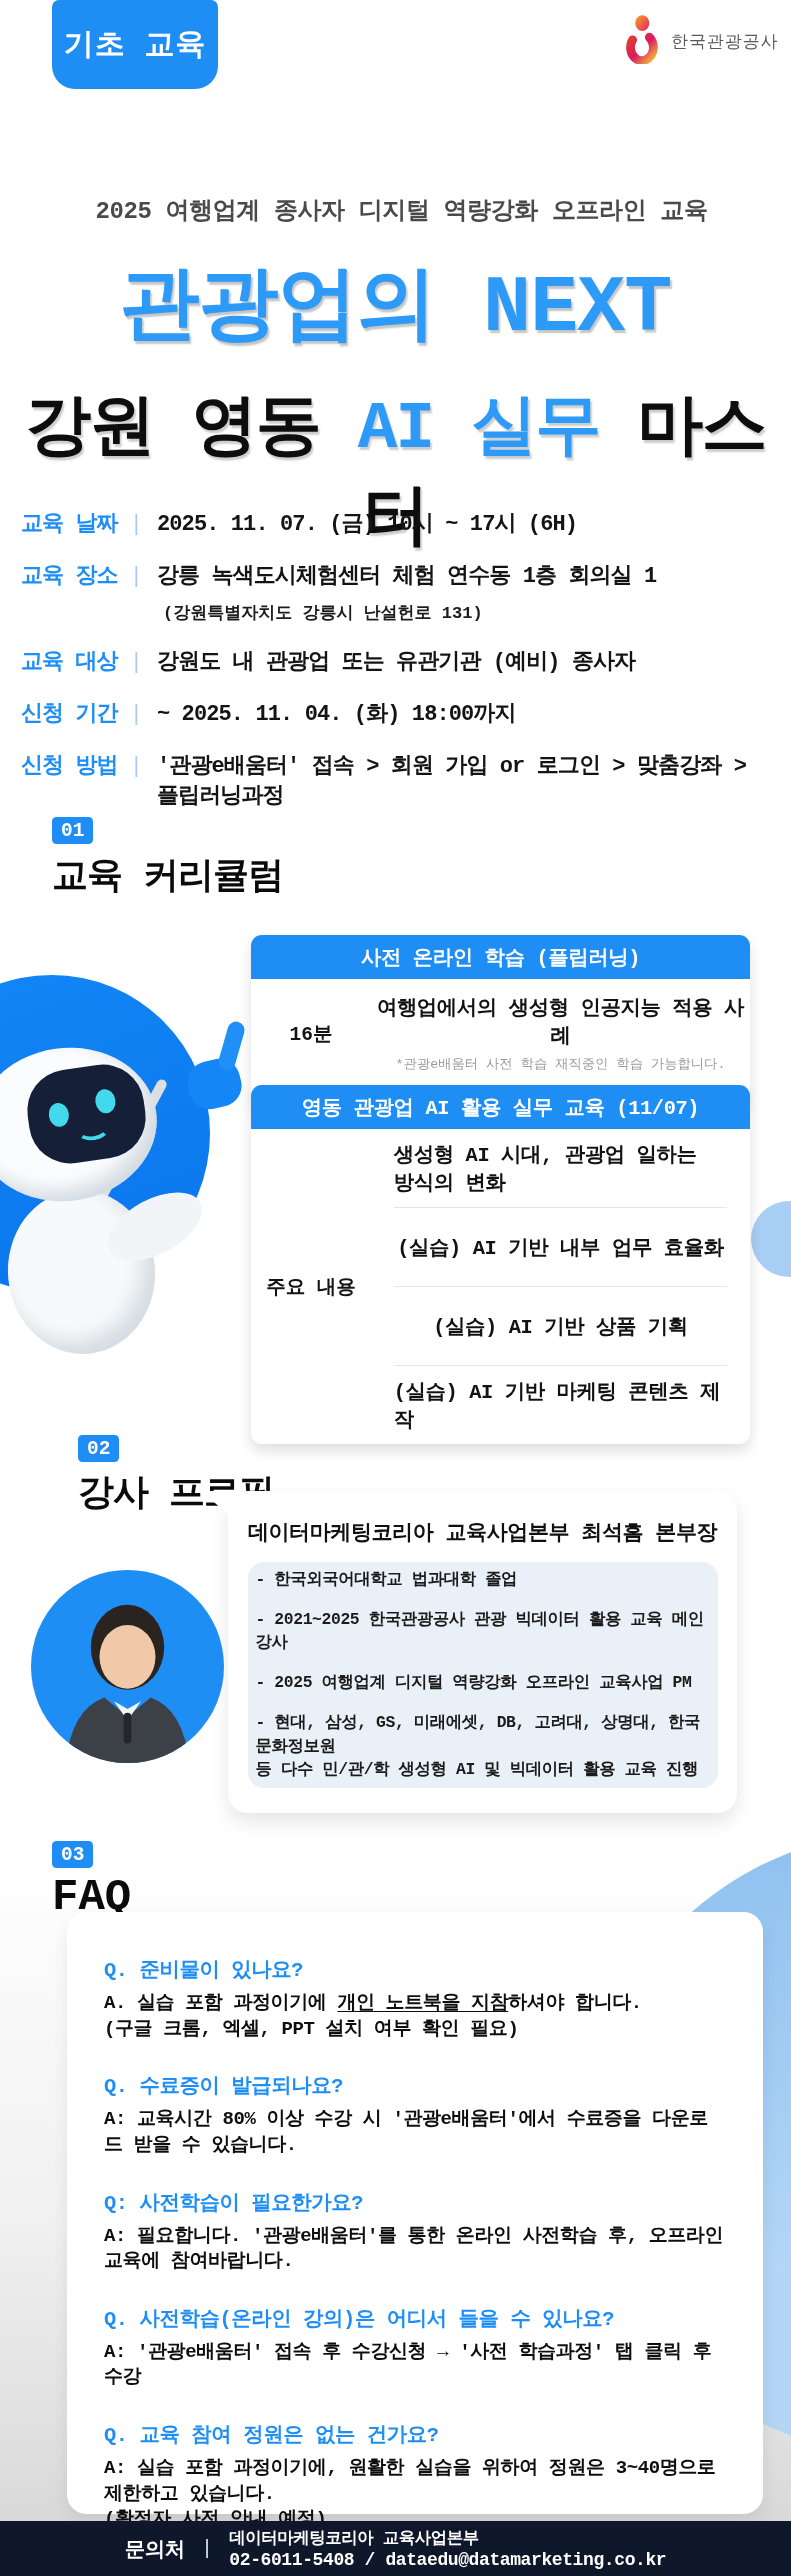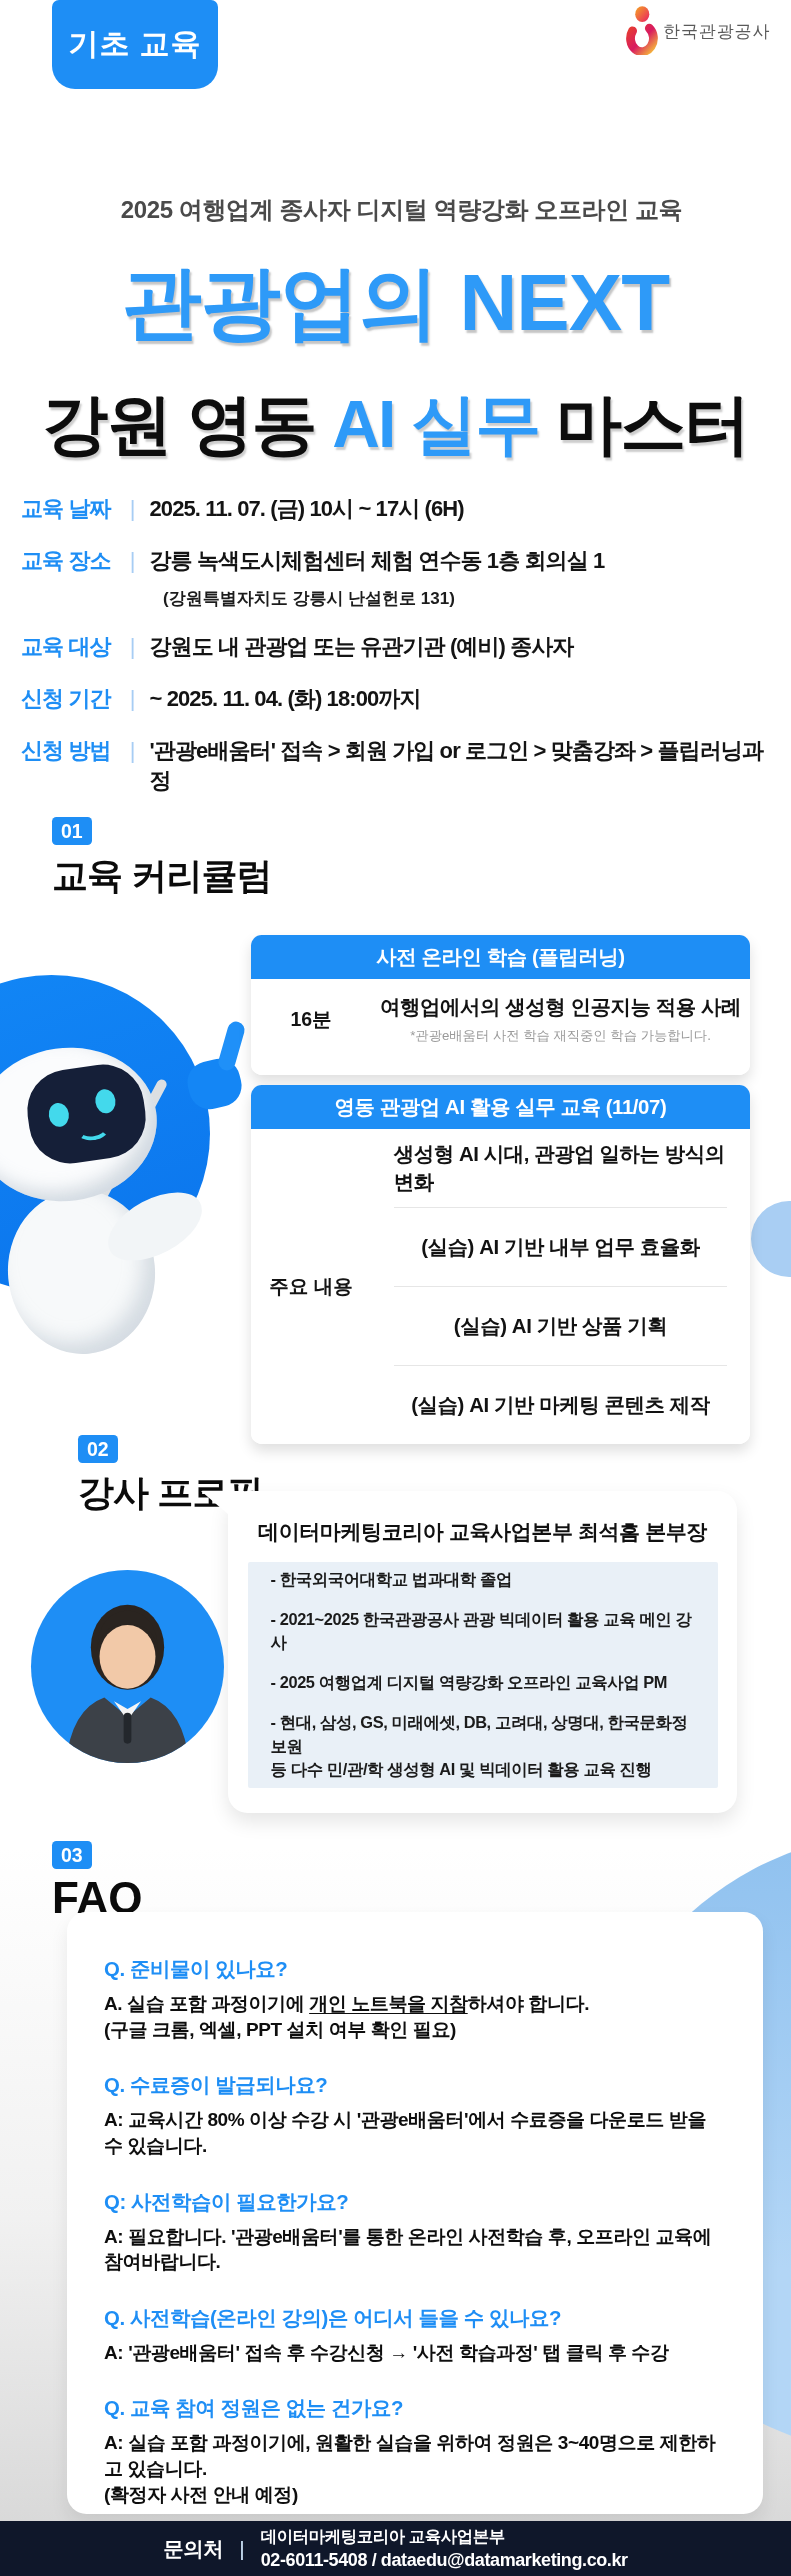--- a/index.html
+++ b/index.html
@@ -1,35 +1,35 @@
 <!DOCTYPE html>
 <html style="font-size:14px"><head>
 <meta charset="utf-8">
 <style>
   html,body{margin:0;padding:0;background:#fff;}
   .poster{position:relative;width:791px;height:2576px;overflow:hidden;background:#ffffff;
-          font-family:Liberation Sans, sans-serif;color:#111;}
+          font-family:Liberation Mono, monospace;color:#111;}
   .abs{position:absolute;}
 
   
   .top-badge{left:52px;top:0;width:166px;height:89px;background:#1E8EF5;
              border-radius:7px 7px 23px 23px;display:flex;align-items:center;justify-content:center;
              color:#fff;font-size:30px;font-weight:800;letter-spacing:0.9px;}
-  .kto{left:622px;top:5px;display:flex;align-items:center;gap:4px;}
+  .kto{left:622px;top:14px;display:flex;align-items:center;gap:12px;}
   .kto-text{font-size:17px;color:#5a5a5a;font-weight:500;letter-spacing:0.9px;}
 
   .subtitle{left:6px;top:194px;width:791px;text-align:center;font-size:24px;font-weight:800;color:#4a4a4a;letter-spacing:-0.4px;}
   .title1{left:0;top:250px;width:791px;text-align:center;font-size:80px;font-weight:900;color:#2E9AF8;
           letter-spacing:-0.9px;text-shadow:1.8px 2.7px 1.8px rgba(90,90,90,.35);}
   .title2{left:0;top:380px;width:791px;text-align:center;font-size:66px;font-weight:900;color:#0d0d0d;
           letter-spacing:-1.8px;text-shadow:1.8px 2.7px 1.8px rgba(90,90,90,.3);}
   .title2 .blue{color:#2E9AF8;}
 
   
-  .info{left:21px;top:494px;width:751px;}
+  .info{left:21px;top:508px;width:751px;}
   .info-row{display:flex;align-items:baseline;margin-bottom:22px;}
   .info-label{width:107px;flex:0 0 107px;color:#1E8EF5;font-size:22px;font-weight:800;letter-spacing:-0.9px;}
   .info-sep{color:#a7cdf4;font-size:22px;font-weight:400;margin:0 14px 0 1.8px;}
   .info-value{font-size:22px;font-weight:800;color:#141414;letter-spacing:-0.9px;}
   .info-note{margin:-10.7px 0 22px 142px;font-size:17px;font-weight:700;color:#1c1c1c;}
 
   
   .sec-badge{display:inline-block;background:#1E8EF5;color:#fff;font-size:19.5px;font-weight:800;
              padding:2.7px 9px;border-radius:4.4px;}
   .sec-title{font-size:36px;font-weight:900;color:#0b0b0b;letter-spacing:-0.9px;}
@@ -79,22 +79,22 @@
   .curr-row + .curr-row{border-top:1.8px solid #e6e6e6;}
 
   
   .sec2-badge{left:78px;top:1435px;}
   .speaker-card{left:228px;top:1491px;width:509px;height:322px;background:#fff;border-radius:19.5px;
                 box-shadow:0 9px 19.5px rgba(0,0,0,.10);}
   .speaker-tail{position:absolute;left:-27px;top:0;width:0;height:0;border-style:solid;
                 border-width:0 43px 37px 0;border-color:transparent #ffffff transparent transparent;}
   .speaker-title{position:absolute;left:0;top:27px;width:100%;text-align:center;
                  font-size:21px;font-weight:800;color:#101010;letter-spacing:-0.4px;}
-  .speaker-box{position:absolute;left:19.5px;top:71px;width:470px;height:226px;background:#E9F0F7;border-radius:2px;
-               box-sizing:border-box;padding:30px 23px;display:flex;flex-direction:column;justify-content:center;}
+  .speaker-box{position:absolute;left:19.5px;top:71px;width:470px;height:226px;background:#E9F0F7;border-radius:16px;
+               box-sizing:border-box;padding:30px 8px;display:flex;flex-direction:column;justify-content:center;}
   .speaker-bullet{font-size:16.4px;font-weight:700;color:#1b1b1b;margin:8px 0;letter-spacing:-0.4px;white-space:pre-line;line-height:1.45;}
   .profile{left:31px;top:1570px;width:193px;height:193px;border-radius:50%;background:#1E8EF5;overflow:hidden;}
   .sec3-title{left:50px;top:1862px;font-size:44px;letter-spacing:0;}
   .faq-card{left:67px;top:1912px;width:696px;height:602px;background:#fff;border-radius:19.5px;
             box-shadow:0 9px 18px rgba(0,0,0,.08);box-sizing:border-box;padding:43px 37px;}
   .faq-item{margin-bottom:29px;}
   .faq-q{color:#1E8EF5;font-size:20.4px;font-weight:800;letter-spacing:-0.4px;margin-bottom:8px;}
   .faq-a-line{font-size:19px;font-weight:700;color:#0e0e0e;letter-spacing:-0.4px;line-height:1.35;}
   .faq-a-line .seg-b{font-weight:800;}
   .faq-a-line .seg-u{text-decoration:underline;text-underline-offset:2.7px;}

